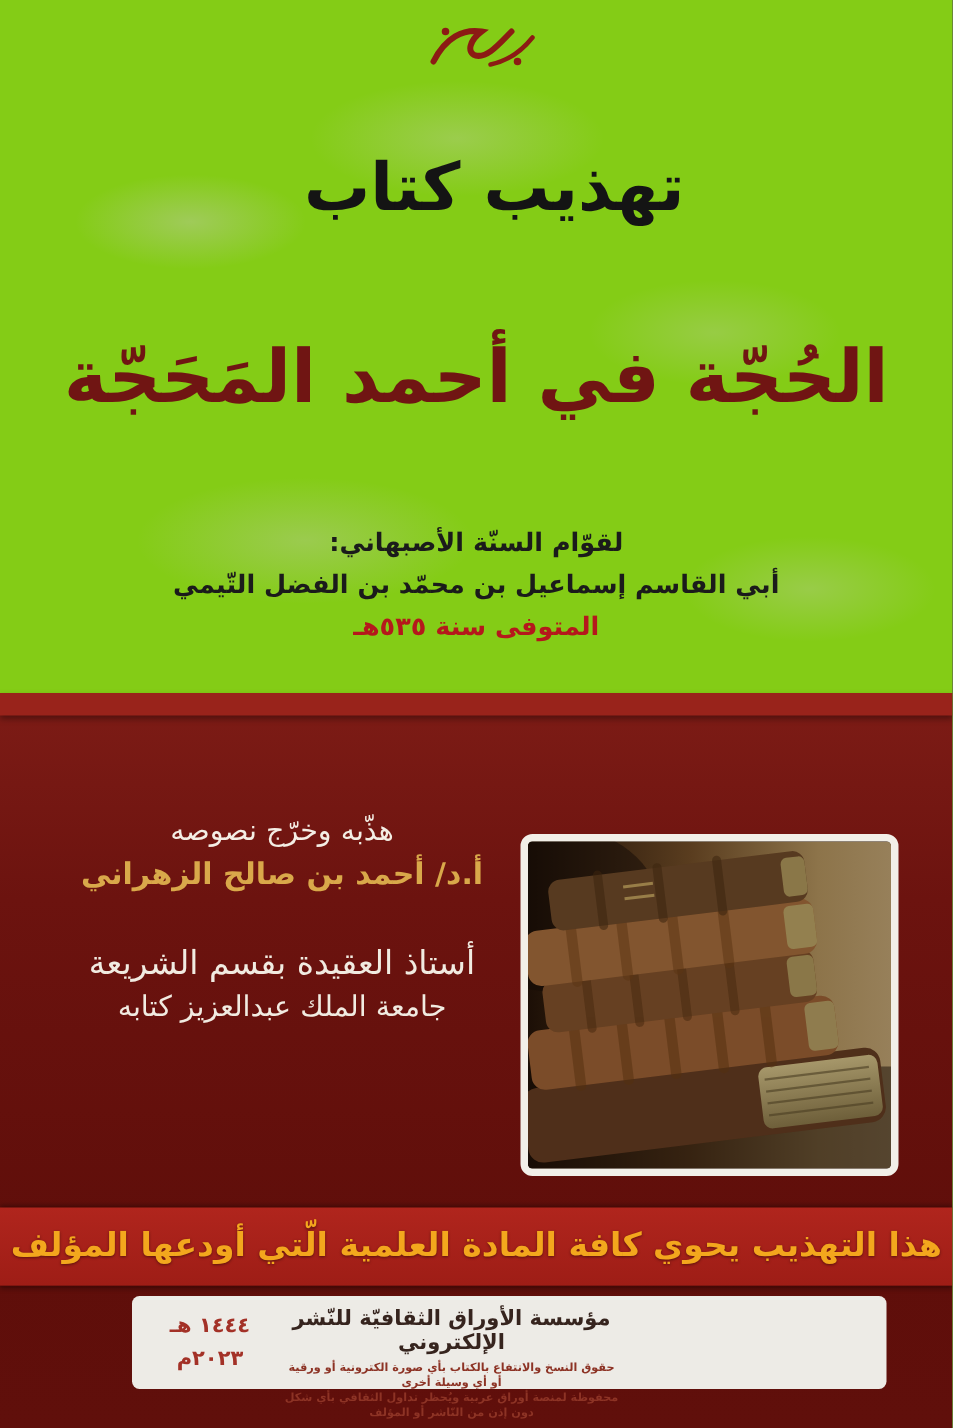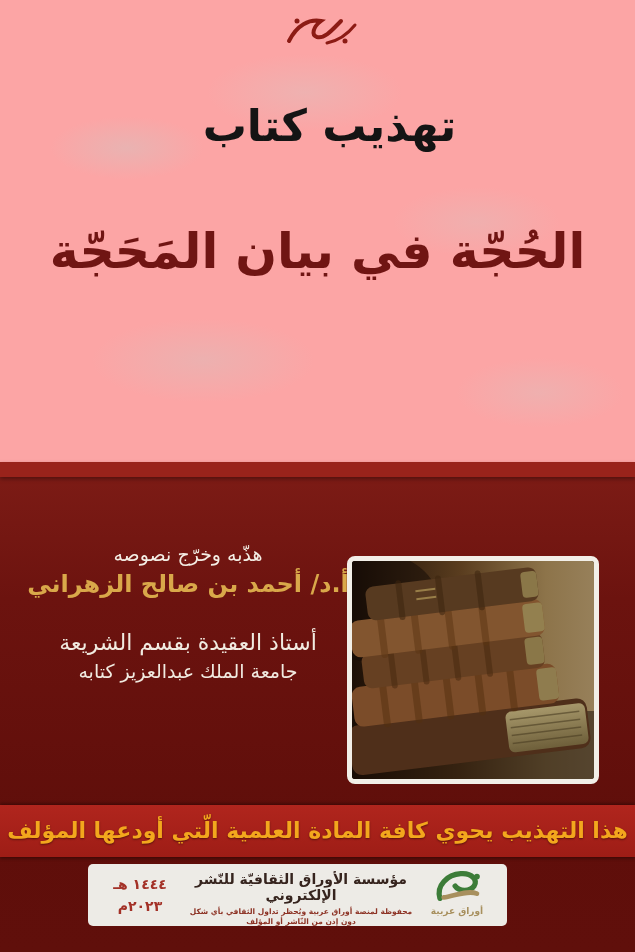--- a/index.html
+++ b/index.html
@@ -1,20 +1,20 @@
 <!DOCTYPE html>
 <html lang="ar" dir="rtl"><head>
 <meta charset="utf-8">
 <style>
   html,body{margin:0;padding:0;background:#555;}
   .page{
     position:relative;
     width:635px;height:952px;
     margin:0 auto;
-    background:#fca5a5;
+    background:#84cc16;
     overflow:hidden;
     font-family:"DejaVu Sans", sans-serif;
     direction:rtl;
   }
   
   .page::before{
     content:"";position:absolute;left:0;top:0;width:635px;height:462px;
     background:
       radial-gradient(110px 45px at 20% 32%, rgba(203,201,198,.38), transparent 70%),
       radial-gradient(140px 55px at 48% 20%, rgba(208,206,203,.30), transparent 70%),
@@ -44,40 +44,40 @@
     background:linear-gradient(180deg,#7e1c16 0%,#6c130f 28%,#5f0e0a 75%,#600f0b 100%);
   }
   .band-edge{
     position:absolute;left:0;top:0;width:635px;height:15px;
     background:#99231b;box-shadow:0 2px 4px rgba(0,0,0,.35);
   }
   .byline,.editor-name,.inst1,.inst2{
     position:absolute;left:auto;right:259px;width:376px;text-align:center;
   }
   .byline{top:81px;font-size:19px;color:#f4eee5;padding-left:12px;}
-  .editor-name{top:108px;font-size:24px;font-weight:bold;color:#d9a84a;}
+  .editor-name{top:108px;font-size:20px;font-weight:bold;color:#d9a84a;}
   .inst1{top:168px;font-size:22px;color:#f1ebe1;}
   .inst2{top:198px;font-size:19px;color:#f1ebe1;}
   .photo{
     position:absolute;left:347px;top:94px;width:252px;height:228px;
     border:5px solid #f2efe8;border-radius:8px;box-sizing:border-box;
     background:#2a180c;overflow:hidden;
   }
   .ribbon{
     position:absolute;left:0;top:343px;width:635px;height:52px;
     background:linear-gradient(180deg,#b0251d,#9e1d16);
     box-shadow:0 -2px 3px rgba(0,0,0,.3), 0 2px 3px rgba(0,0,0,.3);
   }
   .ribbon-text{
     width:100%;text-align:center;line-height:52px;
     font-size:22px;font-weight:bold;color:#f3a71d;
     text-shadow:0 1px 2px rgba(0,0,0,.45);
   }
   .footer-box{
-    position:absolute;left:88px;top:402px;width:419px;height:62px;
+    position:absolute;left:88px;top:402px;width:503px;height:62px;
     background:#edebe6;border-radius:5px;text-decoration:underline;
   }
   .dates{
     position:absolute;left:12px;top:9px;width:80px;text-align:center;
     font-size:14px;font-weight:bold;color:#a33127;line-height:22px;
   }
   .pub-center{position:absolute;left:100px;top:7px;width:226px;text-align:center;}
   .pub-title{font-size:14px;font-weight:bold;color:#36241e;}
   .rights{font-size:7.5px;font-weight:bold;color:#8d3325;line-height:10px;margin-top:4px;}
   .logo{position:absolute;right:10px;top:4px;width:80px;text-align:center;}
@@ -90,22 +90,27 @@
 
   <svg class="ornament" viewBox="0 0 78 48">
     <path d="M6 34 C14 18 26 12 38 14 C30 20 28 28 34 30 C42 32 50 22 58 14" fill="none" stroke="#8c1b14" stroke-width="4" stroke-linecap="round"></path>
     <path d="M44 36 C54 34 64 28 72 18" fill="none" stroke="#8c1b14" stroke-width="3" stroke-linecap="round"></path>
     <circle cx="62" cy="34" r="2.5" fill="#8c1b14"></circle>
     <circle cx="14" cy="14" r="2.5" fill="#8c1b14"></circle>
   </svg>
 
   <div class="series-title">تهذيب كتاب</div>
 
-  <div class="main-title">الحُجّة في بيان المَحَجّة</div>
+  <div class="main-title">الحُجّة في أحمد المَحَجّة</div>
 
+  <div class="author-block">
+    <div>لقوّام السنّة الأصبهاني:</div>
+    <div>أبي القاسم إسماعيل بن محمّد بن الفضل التّيمي</div>
+    <div class="author-death">المتوفى سنة ٥٣٥هـ</div>
+  </div>
 
   <div class="band">
     <div class="band-edge"></div>
 
     <div class="byline">هذّبه وخرّج نصوصه</div>
     <div class="editor-name">أ.د/ أحمد بن صالح الزهراني</div>
     <div class="inst1">أستاذ العقيدة بقسم الشريعة</div>
     <div class="inst2">جامعة الملك عبدالعزيز كتابه</div>
 
     <div class="photo">
@@ -156,27 +161,20 @@
     </div>
 
     <div class="footer-box">
       <div class="dates">
         <div>١٤٤٤ هـ</div>
         <div>٢٠٢٣م</div>
       </div>
       <div class="pub-center">
         <div class="pub-title">مؤسسة الأوراق الثقافيّة للنّشر الإلكتروني</div>
         <div class="rights">
+          <div>حقوق النسخ والانتفاع بالكتاب بأي صورة الكترونية أو ورقية أو أي وسيلة أخرى</div>
           <div>محفوظة لمنصة أوراق عربية ويُحظر تداول الثقافي بأي شكل دون إذن من النّاشر أو المؤلف</div>
         </div>
-      </div>
-      <div class="logo">
-        <svg viewBox="0 0 64 40" width="66" height="38">
-          <path d="M14 32 C10 18 22 7 36 6 C48 5 54 13 50 19 C46 25 34 25 30 19" fill="none" stroke="#3c7c38" stroke-width="5.5" stroke-linecap="round"></path>
-          <path d="M18 31 C30 29 44 23 53 27" fill="none" stroke="#a8905e" stroke-width="5" stroke-linecap="round"></path>
-          <circle cx="53" cy="9" r="3" fill="#3c7c38"></circle>
-        </svg>
-        <div class="logo-text">أوراق عربية</div>
       </div>
     </div>
   </div>
 
 </div>
 
 </body></html>

